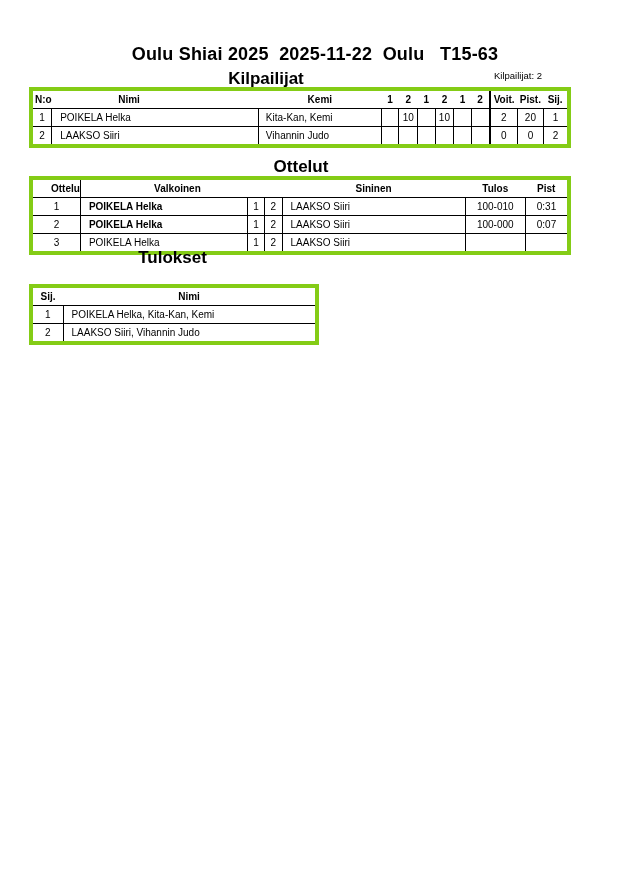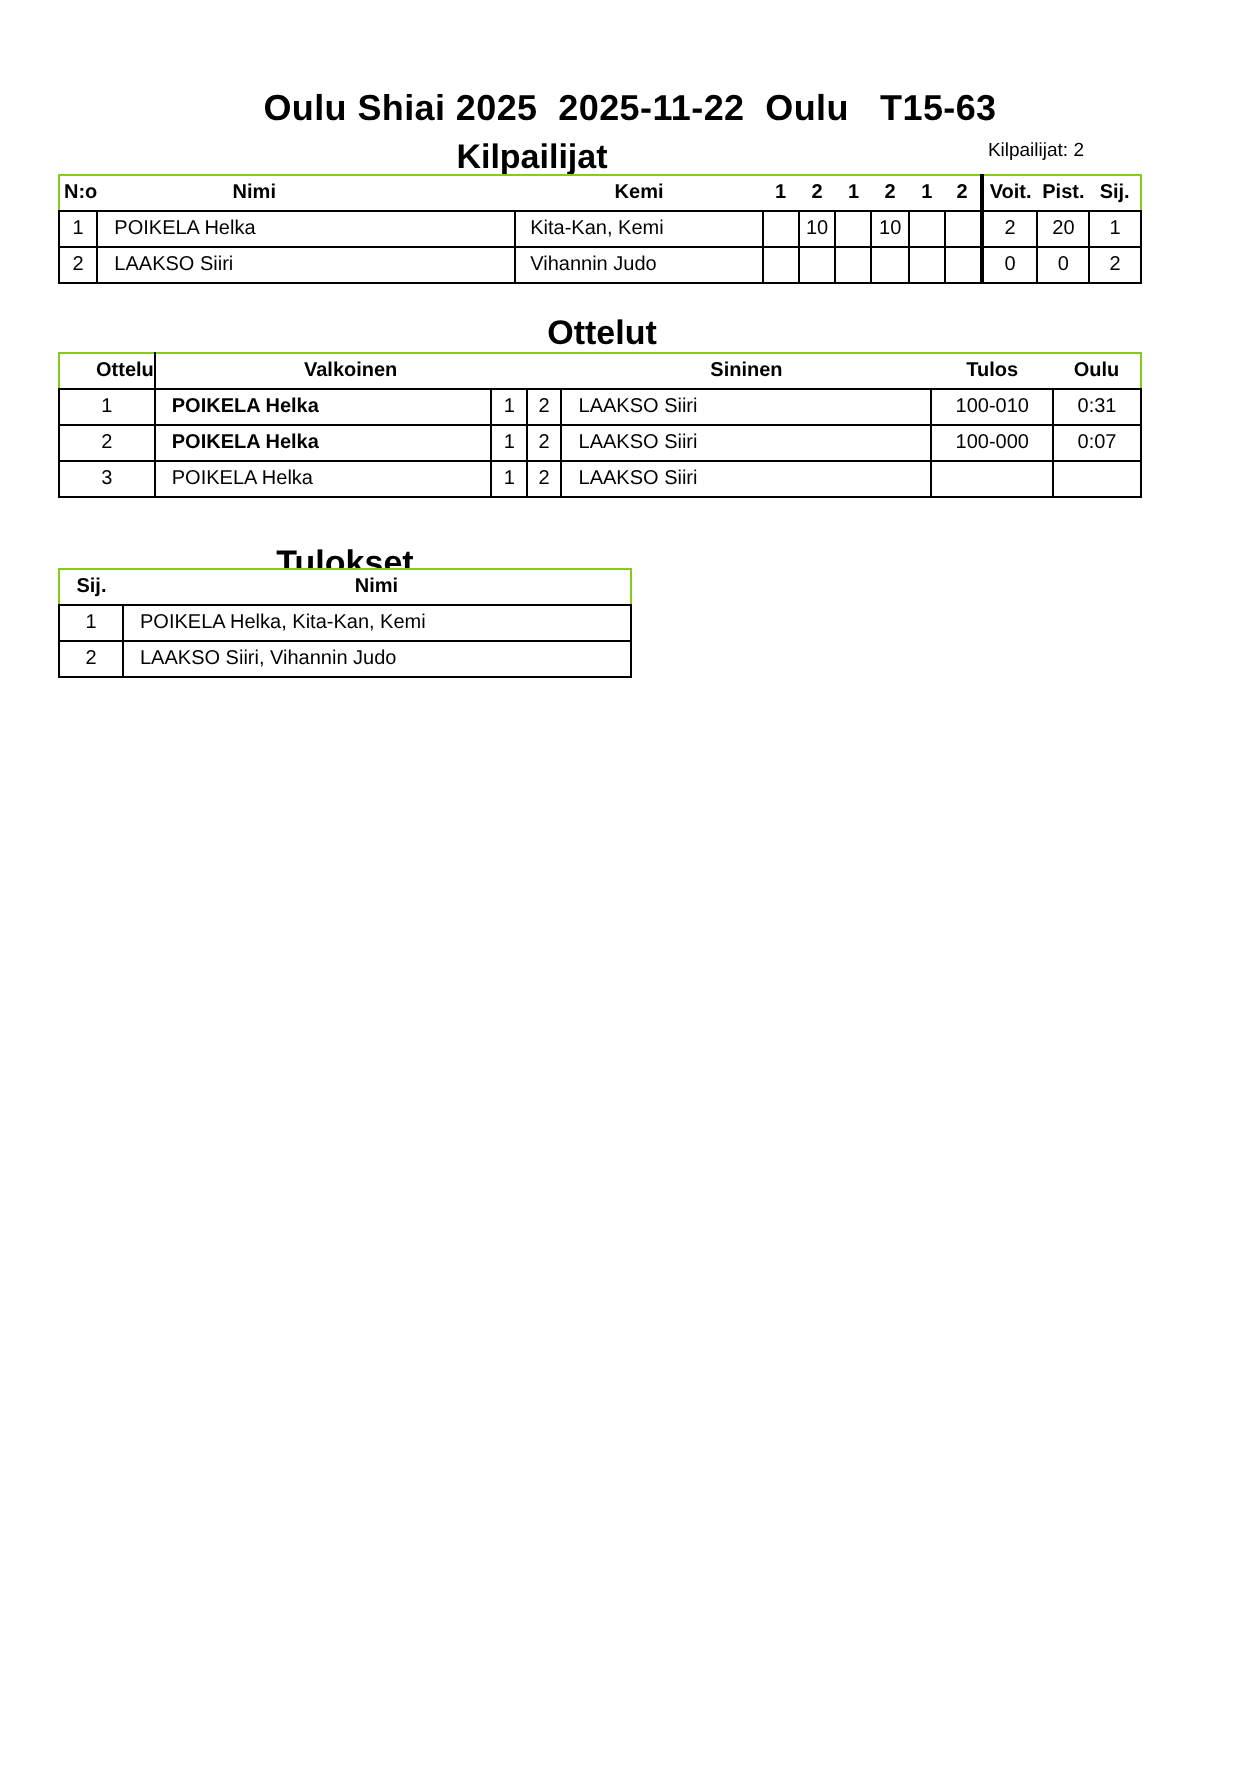--- a/index.html
+++ b/index.html
@@ -7,29 +7,29 @@
     position:relative; width:571px; height:891px; background:#ffffff;
     color:#000; font-family:"Liberation Sans", sans-serif; overflow:hidden;
   }
   .doc-title {
     position:absolute; top:44px; left:0; width:630px; text-align:center;
     font-size:18px; font-weight:bold; white-space:pre; letter-spacing:0.2px;
   }
   .sec-title { position:absolute; text-align:center; font-size:17px; font-weight:bold; }
   .kilp-title { top:69px; left:0; width:532px; }
   .ottelut-title { top:157px; left:0; width:602px; }
-  .tulokset-title { top:272px; left:0; width:345px; }
+  .tulokset-title { top:248px; left:0; width:345px; }
   .comp-count { position:absolute; top:70px; right:29px; font-size:9.5px; }
 
   table { border-collapse:collapse; table-layout:fixed; position:absolute; background:#fff; }
   td {
     font-size:10px; height:17px; padding:0; vertical-align:middle;
     overflow:hidden; white-space:nowrap; text-align:center;
   }
-  .t1, .t2, .t3 { border:1px solid #84cc16; }
+  .t1, .t2, .t3 { border:4px solid #84cc16; }
   .t1 { left:29px; top:87px; }
   .t2 { left:29px; top:176px; }
   .t3 { left:29px; top:284px; }
 
   tr.hdr td { font-weight:bold; border:none; border-bottom:1px solid #000; }
   tr.data td { border:1px solid #000; }
 
   
   .t1 tr.hdr .h-no { text-align:left; padding-left:2px; }
   .t1 tr.hdr .h-nimi { padding-right:52px; }
@@ -127,21 +127,21 @@
         <col style="width:191px">
         <col style="width:62px">
         <col style="width:45px">
     </colgroup>
     <tbody>
         <tr class="hdr">
       <td class="h-ottelu">Ottelu</td>
       <td class="h-valk" colspan="3">Valkoinen</td>
       <td>Sininen</td>
       <td>Tulos</td>
-      <td>Oulu</td>
+      <td>Pist</td>
     </tr>
     <tr class="data boldwhite">
       <td>1</td>
       <td class="c-valk">POIKELA Helka</td>
       <td>1</td>
       <td>2</td>
       <td class="c-sin">LAAKSO Siiri</td>
       <td>100-010</td>
       <td>0:31</td>
     </tr>

